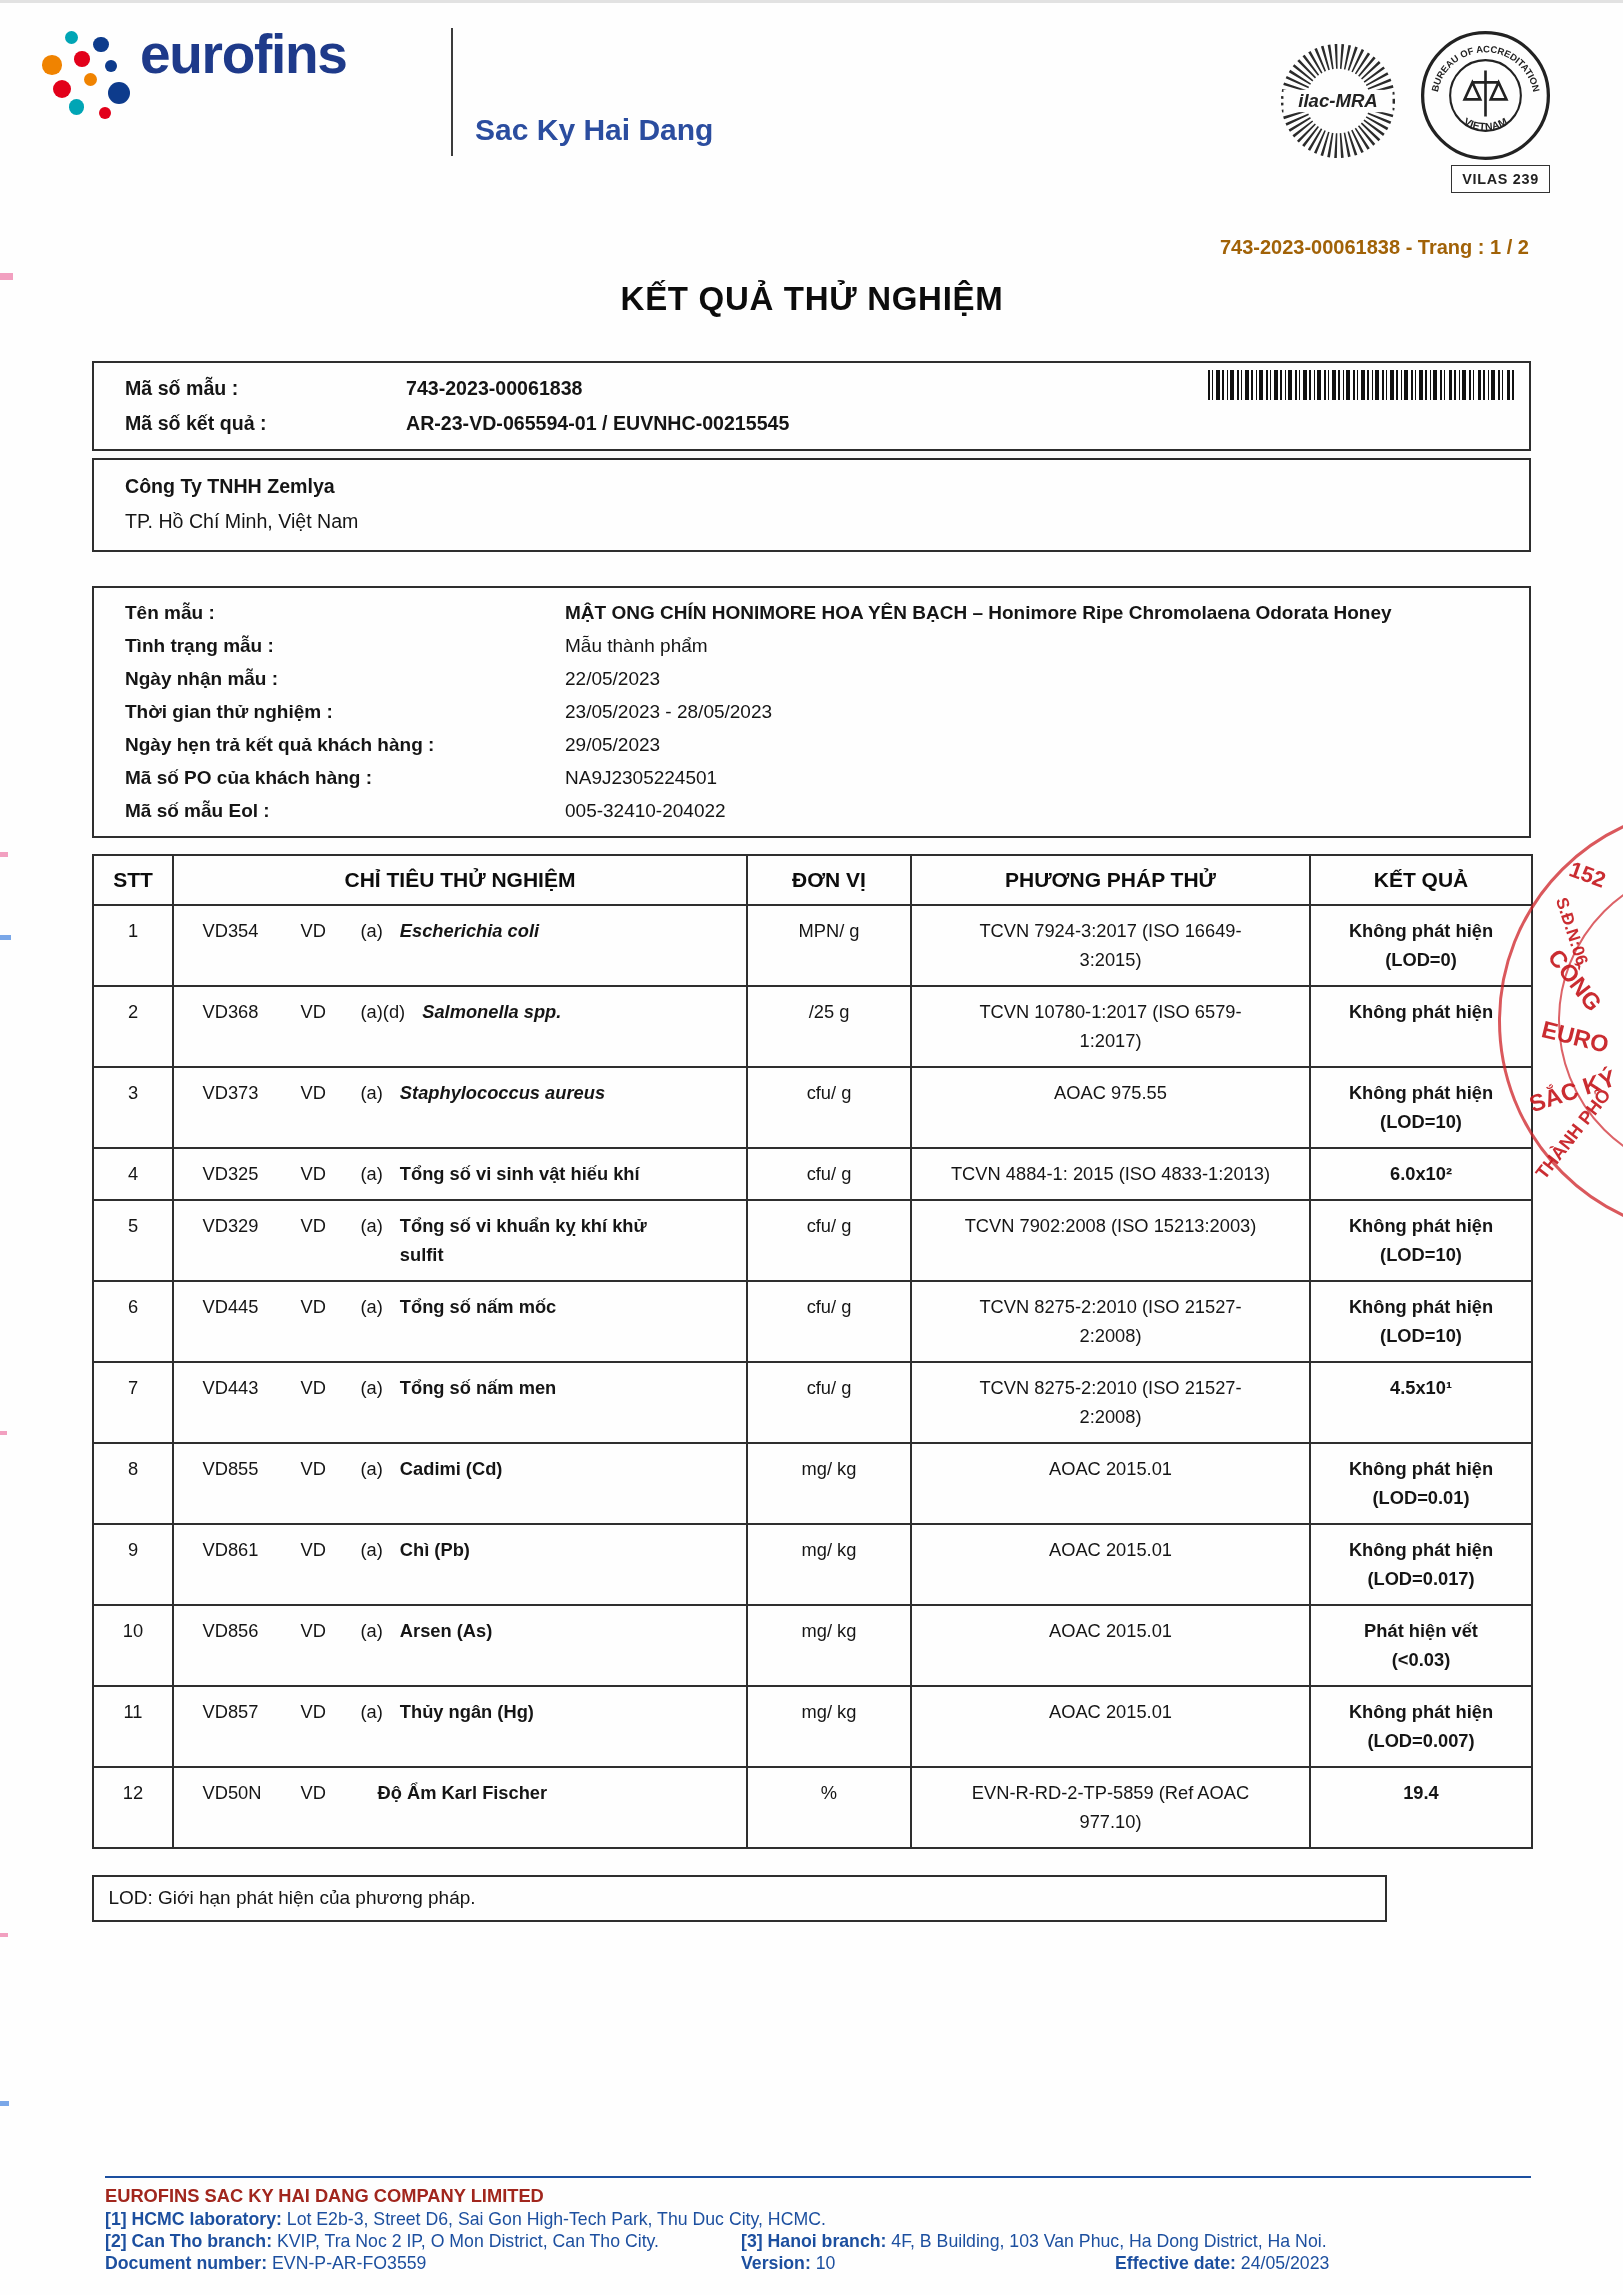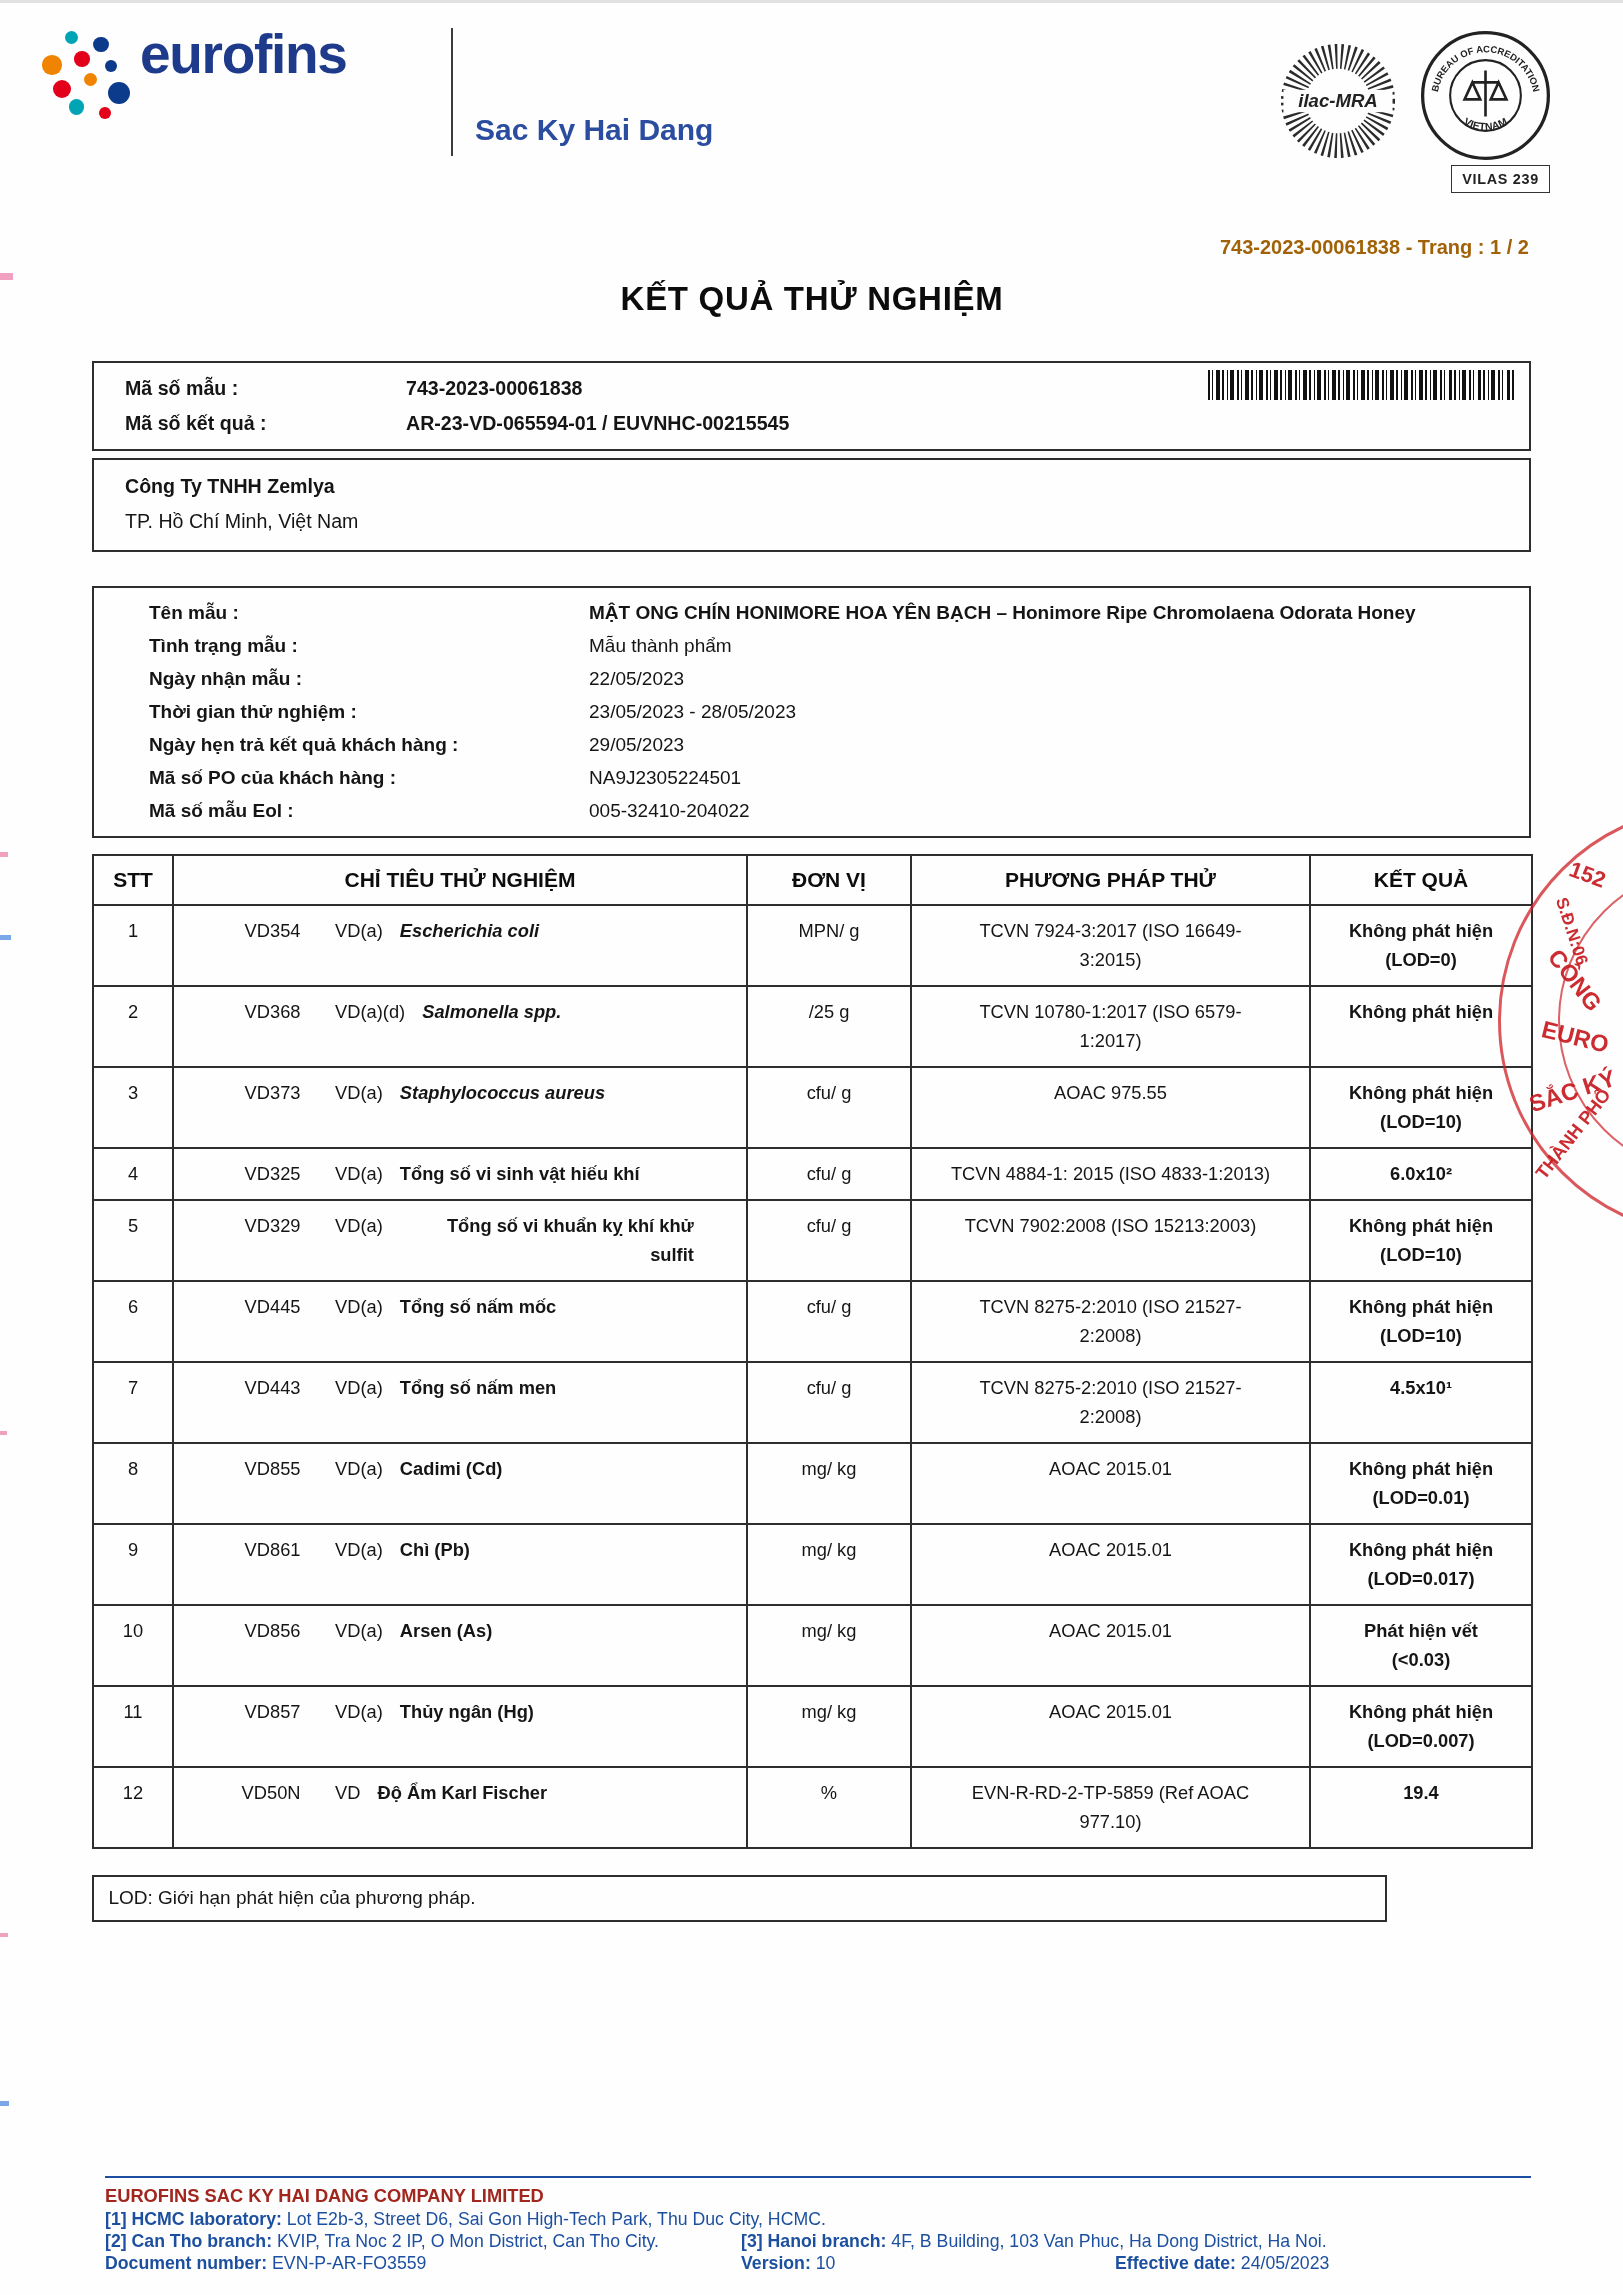--- a/index.html
+++ b/index.html
@@ -52,38 +52,38 @@
   .customer-box { top:458px;  padding:9.2px 0 10.5px 31px; }
   .info-box     { top:586px;  padding:7.9px 0 9.2px 31px; }
 
   .kv-row { display:flex; line-height:35px; font-size:19.6px; }
   .codes-box .kv-label { width:281px; font-weight:bold; flex:none; }
   .codes-box .kv-value { font-weight:bold; }
 
   .customer-box div { line-height:35px; font-size:19.6px; }
   .customer-name { font-weight:bold; }
 
-  .info-box .kv-row { line-height:33px; font-size:19px;margin-left:24px; }
+  .info-box .kv-row { line-height:33px; font-size:19px; }
   .info-box .kv-label { width:440px; font-weight:bold; flex:none; }
   .info-box .kv-value { flex:1; padding-right:26px; }
   .info-box .kv-value.strong { font-weight:bold; }
 
   .barcode { position:absolute; right:11.8px; top:6.5px; width:309px; height:30px;
     background: repeating-linear-gradient(90deg,
       #111 0 2px,  #fff 2px 3.9px,  #111 3.9px 5.2px,  #fff 5.2px 8.5px,
       #111 8.5px 12.4px, #fff 12.4px 14.4px, #111 14.4px 15.7px, #fff 15.7px 19px,
       #111 19px 20px, #fff 20px 22px, #111 22px 26px, #fff 26px 29px); }
 
   
   .table-wrap { position:absolute; left:92px; top:854px; width:1295px; }
   table.results { border-collapse:collapse; width:100%; table-layout:fixed; }
   .results th { border:2px solid #2e2e2e; font-size:21px; font-weight:bold;
                 padding:11.8px 3.9px; text-align:center; color:#0d0d0d; }
   .results td { border:2px solid #2e2e2e; font-size:18.3px; padding:10.5px 6.5px;
-                vertical-align:top; line-height:29px;text-align:right; }
+                vertical-align:top; line-height:29px; }
   td.stt { text-align:center; }
   td.unit, td.method, td.result { text-align:center; }
   td.method { padding:10.5px 38px; }
   td.result { font-weight:bold; }
   .name-cell { display:flex; padding-left:22px; }
   .name-cell .code { width:98px; flex:none; }
   .name-cell .grp  { width:60px;  flex:none; }
   .name-cell .note { margin-right:17px; flex:none; }
   .name-cell .tname { font-weight:bold; max-width:294px; }
   .tname.sci { font-style:italic; }

